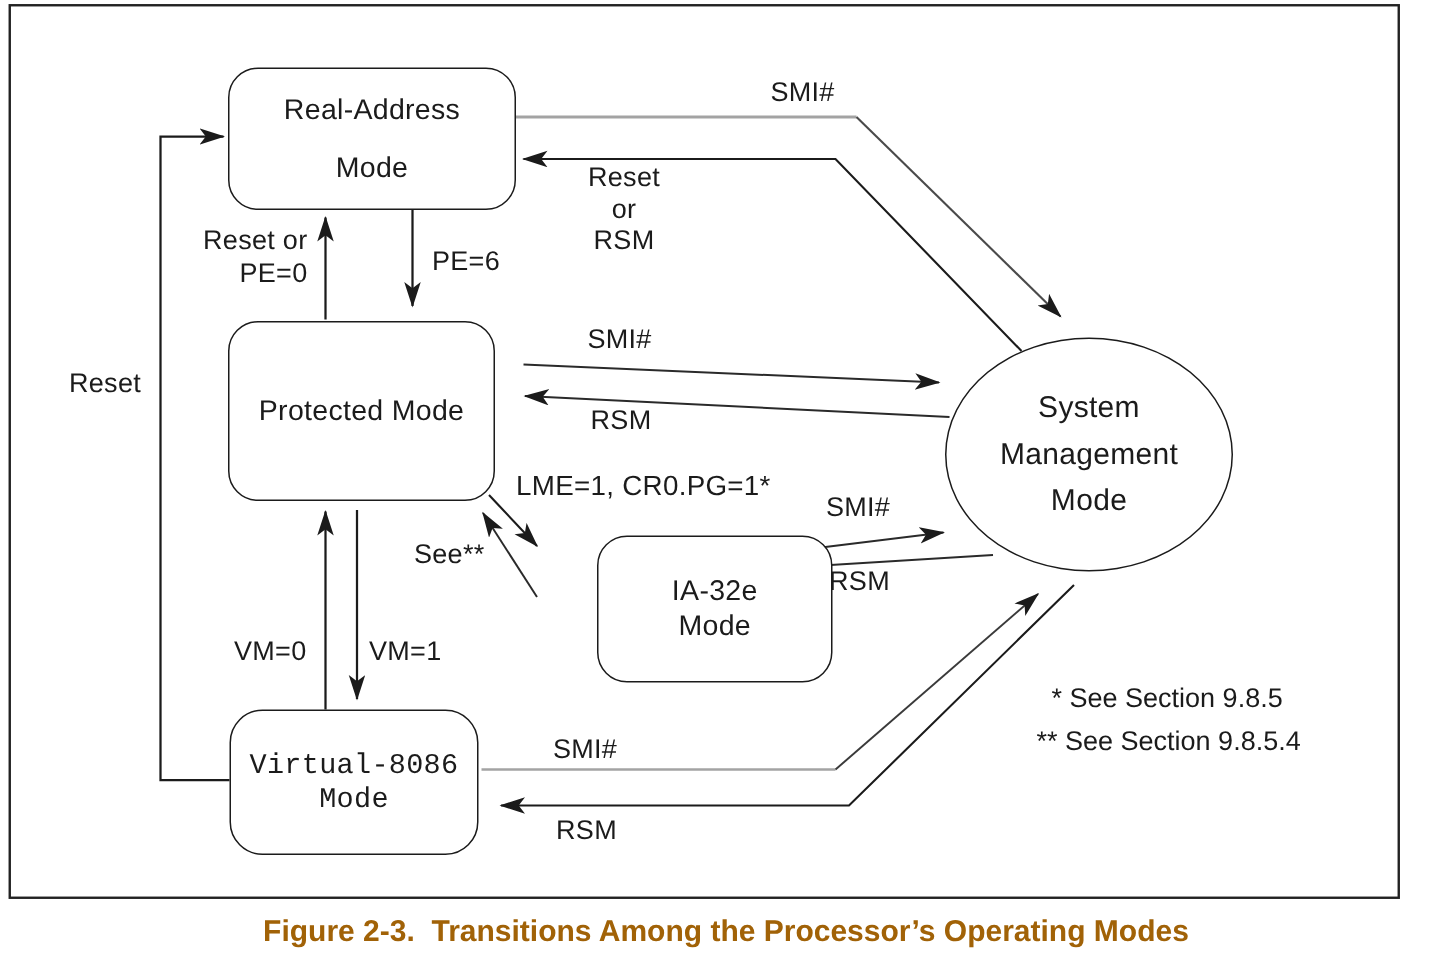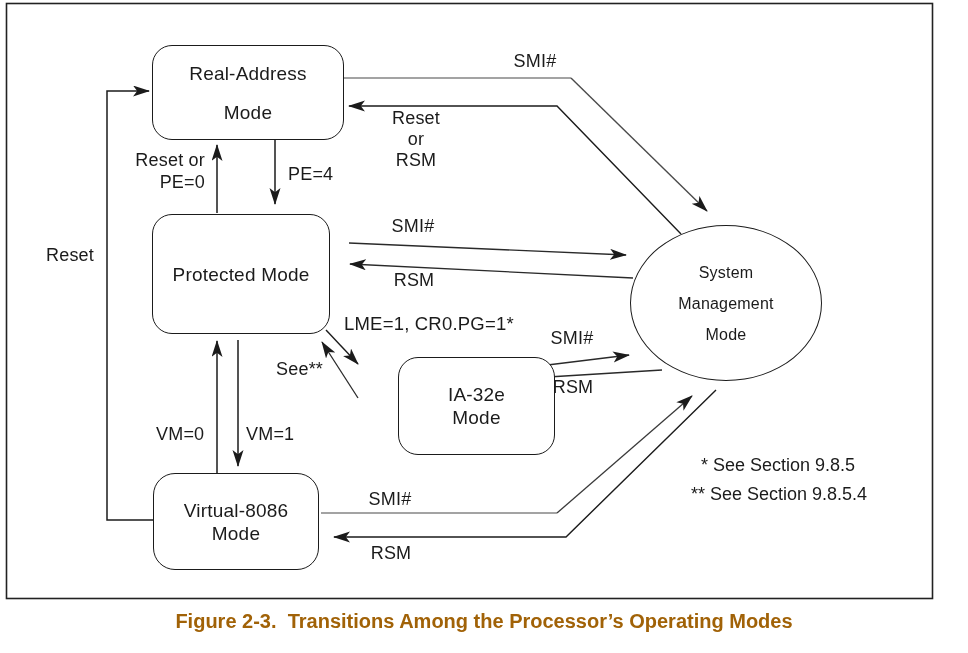--- a/index.html
+++ b/index.html
@@ -14,21 +14,21 @@
   .diagram-svg{position:absolute;left:0;top:0;width:968px;height:653px;}
   .node{
     position:absolute;
     border:1.7px solid #1b1b1b;
     background:#ffffff;
     display:flex;flex-direction:column;align-items:center;justify-content:center;
     text-align:center;
     font-size:19px;line-height:23px;
     letter-spacing:0.2px;
   }
-  .node.ellipse{border-radius:50%;font-size:16px;line-height:31px;}
+  .node.ellipse{border-radius:50%;font-size:20px;line-height:31px;}
   .lbl{
     position:absolute;
     font-size:18px;line-height:21px;
     letter-spacing:0.2px;
     white-space:nowrap;
   }
   .lbl.center{text-align:center;}
   .lbl.right{text-align:right;white-space:normal;}
   .note{position:absolute;font-size:18px;white-space:nowrap;}
   .caption{
@@ -91,40 +91,40 @@
 
   <div class="node" style="left:152px;top:214px;width:176px;height:118px;border-radius:20px;">
     <div>Protected Mode</div>
   </div>
 
   <div class="node" style="left:362px;top:357px;width:155px;height:96px;border-radius:20px;margin-left:36px;">
     <div>IA-32e</div>
     <div>Mode</div>
   </div>
 
-  <div class="node" style="left:153px;top:473px;width:164px;height:95px;border-radius:22px;">
+  <div class="node" style="left:153px;top:473px;width:164px;height:95px;border-radius:22px;font-family:Liberation Mono, monospace;">
     <div>Virtual-8086</div>
     <div>Mode</div>
   </div>
 
   <div class="node ellipse" style="left:630px;top:225px;width:190px;height:154px;border-width:1.5px;">
     <div>System</div>
     <div>Management</div>
     <div>Mode</div>
   </div>
 
   <div class="lbl center" style="left:505px;top:51px;width:60px;">SMI#</div>
 
   <div class="lbl center" style="left:386px;top:108px;width:60px;">
     <div>Reset</div>
     <div>or</div>
     <div>RSM</div>
   </div>
 
-  <div class="lbl" style="left:288px;top:164px;">PE=4</div>
+  <div class="lbl" style="left:288px;top:164px;">PE=6</div>
 
   <div class="lbl right" style="left:120px;top:149px;width:85px;line-height:22px;">
     <div>Reset or</div>
     <div>PE=0</div>
   </div>
 
   <div class="lbl" style="left:46px;top:245px;">Reset</div>
 
   <div class="lbl center" style="left:383px;top:216px;width:60px;">SMI#</div>
 

